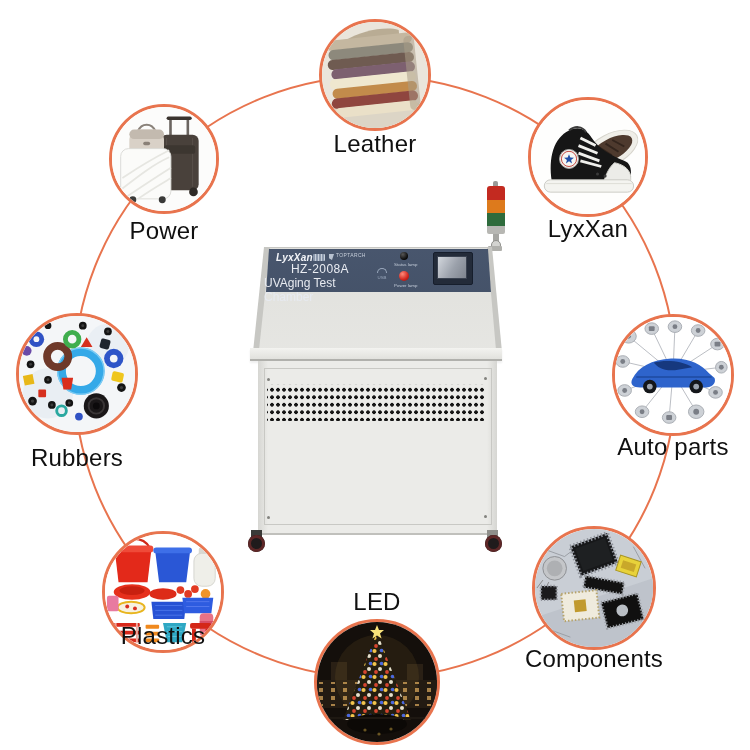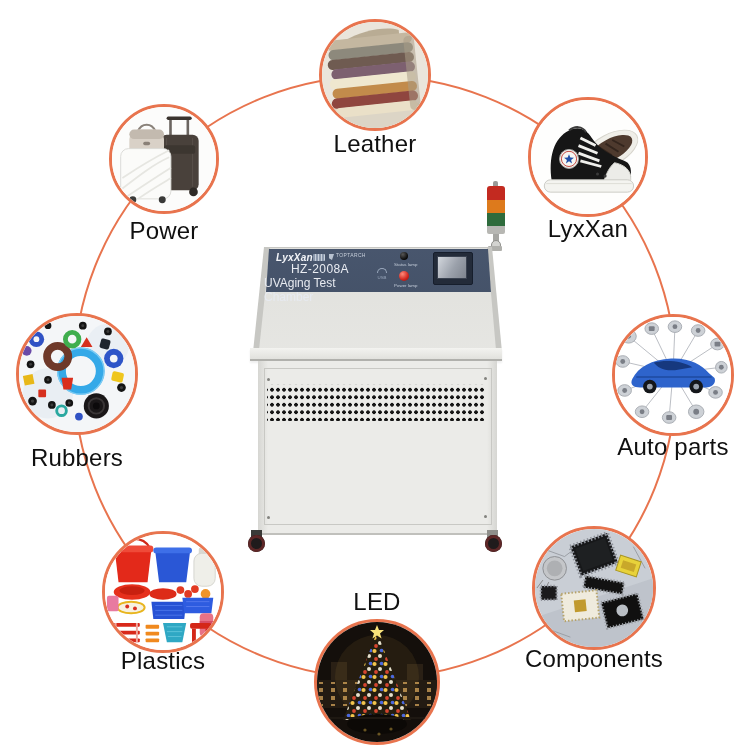--- a/index.html
+++ b/index.html
@@ -19,21 +19,21 @@
   .n-led{left:314px;top:619px;width:126px;height:126px;}
   .n-plastics{left:102px;top:531px;width:122px;height:122px;}
   .n-rubbers{left:16px;top:313px;width:122px;height:122px;}
   .n-bags{left:109px;top:104px;width:110px;height:110px;}
   .nlabel{position:absolute;font-size:24px;color:#101010;text-align:center;letter-spacing:.2px;}
   .l-leather{left:300px;top:130px;width:150px;}
   .l-shoes{left:518px;top:215px;width:140px;}
   .l-auto{left:593px;top:433px;width:160px;}
   .l-components{left:509px;top:645px;width:170px;}
   .l-led{left:312px;top:588px;width:130px;}
-  .l-plastics{left:88px;top:647px;width:150px;}
+  .l-plastics{left:88px;top:622px;width:150px;}
   .l-rubbers{left:4px;top:432px;width:146px;margin-top:12px;}
   .l-bags{left:94px;top:217px;width:140px;}
 
   
   .machine{position:absolute;left:240px;top:180px;width:270px;height:380px;}
   .machine>div{position:absolute;}
   .m-layer{left:0;top:0;width:270px;height:380px;}
   .m-upper-outer{clip-path:polygon(24px 67px,252px 67px,262px 172px,13px 172px);background:#C7C7C3;}
   .m-upper-face{clip-path:polygon(30px 68px,247px 68px,256px 170px,19px 170px);
                 background:linear-gradient(180deg,#DDDDD9,#F0F0ED);}

